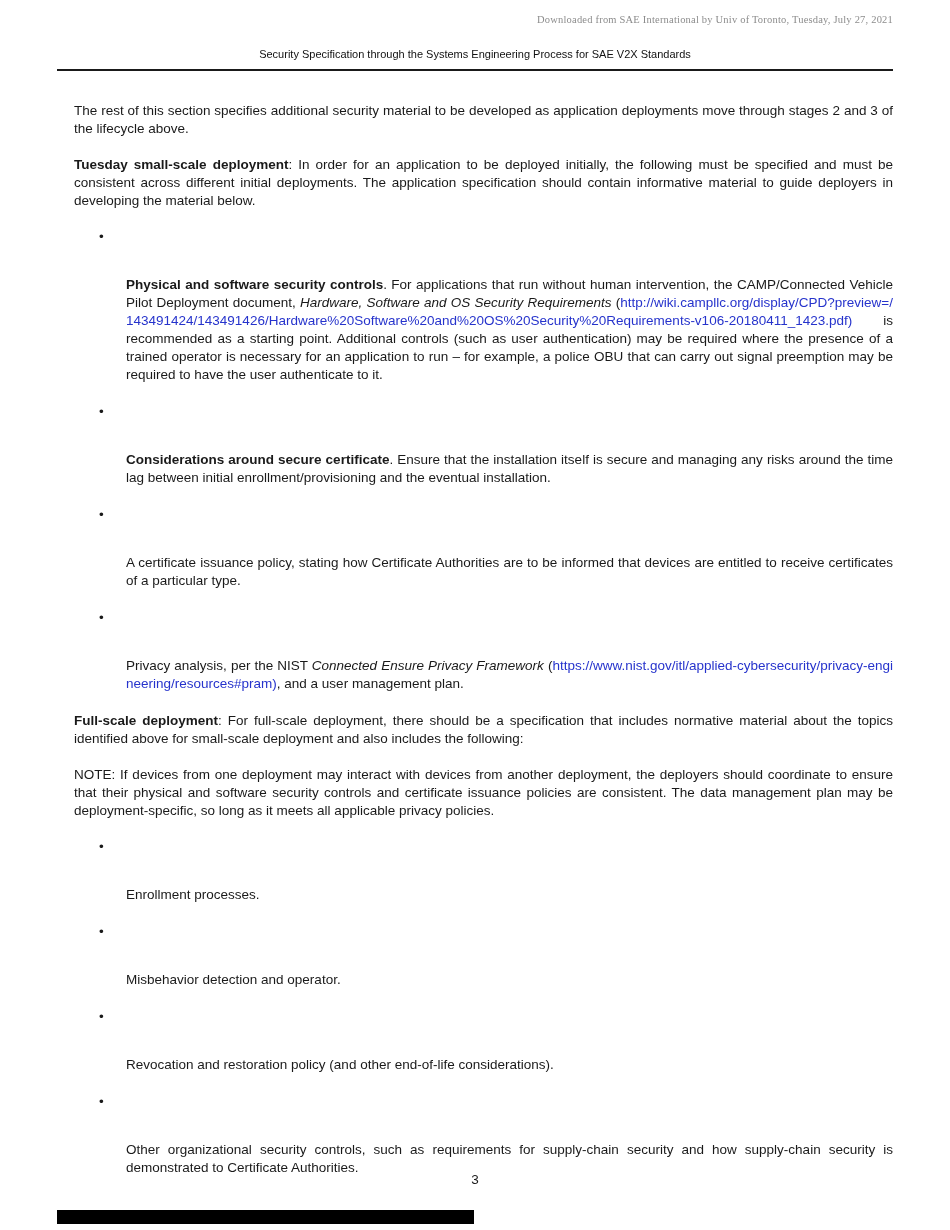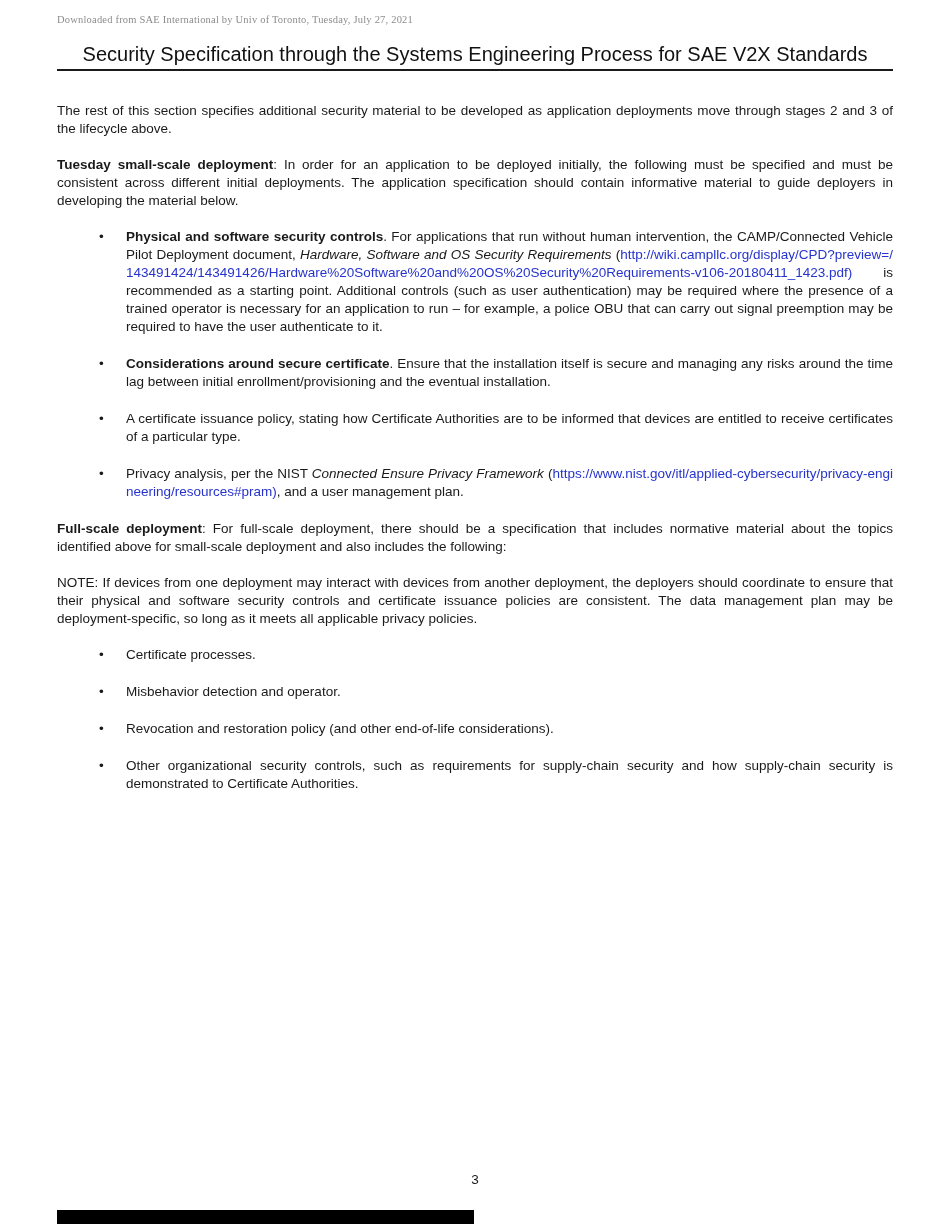--- a/index.html
+++ b/index.html
@@ -9,60 +9,62 @@
     width: 950px;
     height: 1230px;
     margin: 0 auto;
     background: #ffffff;
     font-family: "Liberation Sans", "DejaVu Sans", sans-serif;
     color: var(--text-color, #1a1a1a);
     padding: 14px 57px 0 57px;
     overflow: hidden;
   }
   .watermark {
-    text-align: left;
+    text-align: right;
     font-family: "Liberation Serif", "DejaVu Serif", serif;
     font-size: 10.5px;
     letter-spacing: 0.2px;
     color: var(--muted-color, #8c8c8c);
   }
   .title-block {
     margin-top: 19px;
     padding-bottom: 5px;
     border-bottom: 2px solid #1a1a1a;
   }
   .title {
     text-align: center;
-    font-size: 20px;
+    font-size: 11px;
     font-weight: 400;
     line-height: 20px;
     color: #111111;
   }
   .content { margin-top: 31px; }
   .para {
     font-size: 13.5px;
     line-height: 18px;
     text-align: justify;
     margin-bottom: 18px;
+    margin-left: 17px;
   }
   .bullet {
     display: flex;
     margin-bottom: 19px;
   }
   .dot {
     flex: 0 0 27px;
     margin-left: 42px;
     font-size: 13.5px;
     line-height: 18px;
   }
   .bullet-text {
     flex: 1;
     font-size: 13.5px;
     line-height: 18px;
     text-align: justify;
+    margin-top: 48px;
   }
   strong { font-weight: bold; }
   em { font-style: italic; }
   a.link {
     color: var(--link-color, #2633cc);
     text-decoration: none;
     word-break: break-all;
     cursor: pointer;
   }
   .page-number {
@@ -109,21 +111,21 @@
         <div class="bullet-text"><span>A certificate issuance policy, stating how Certificate Authorities are to be informed that devices are entitled to receive certificates of a particular type.</span></div>
       </div>
       <div class="bullet">
         <span class="dot">•</span>
         <div class="bullet-text"><span>Privacy analysis, per the NIST </span><em>Connected Ensure Privacy Framework</em><span> (</span><a class="link" href="#">https://www.nist.gov/itl/applied-cybersecurity/privacy-engineering/resources#pram)</a><span>, and a user management plan.</span></div>
       </div>
       <p class="para"><strong>Full-scale deployment</strong><span>: For full-scale deployment, there should be a specification that includes normative material about the topics identified above for small-scale deployment and also includes the following:</span></p>
       <p class="para"><span>NOTE: If devices from one deployment may interact with devices from another deployment, the deployers should coordinate to ensure that their physical and software security controls and certificate issuance policies are consistent. The data management plan may be deployment-specific, so long as it meets all applicable privacy policies.</span></p>
       <div class="bullet">
         <span class="dot">•</span>
-        <div class="bullet-text"><span>Certificate processes.</span></div>
+        <div class="bullet-text"><span>Enrollment processes.</span></div>
       </div>
       <div class="bullet">
         <span class="dot">•</span>
         <div class="bullet-text"><span>Misbehavior detection and operator.</span></div>
       </div>
       <div class="bullet">
         <span class="dot">•</span>
         <div class="bullet-text"><span>Revocation and restoration policy (and other end-of-life considerations).</span></div>
       </div>
       <div class="bullet">

